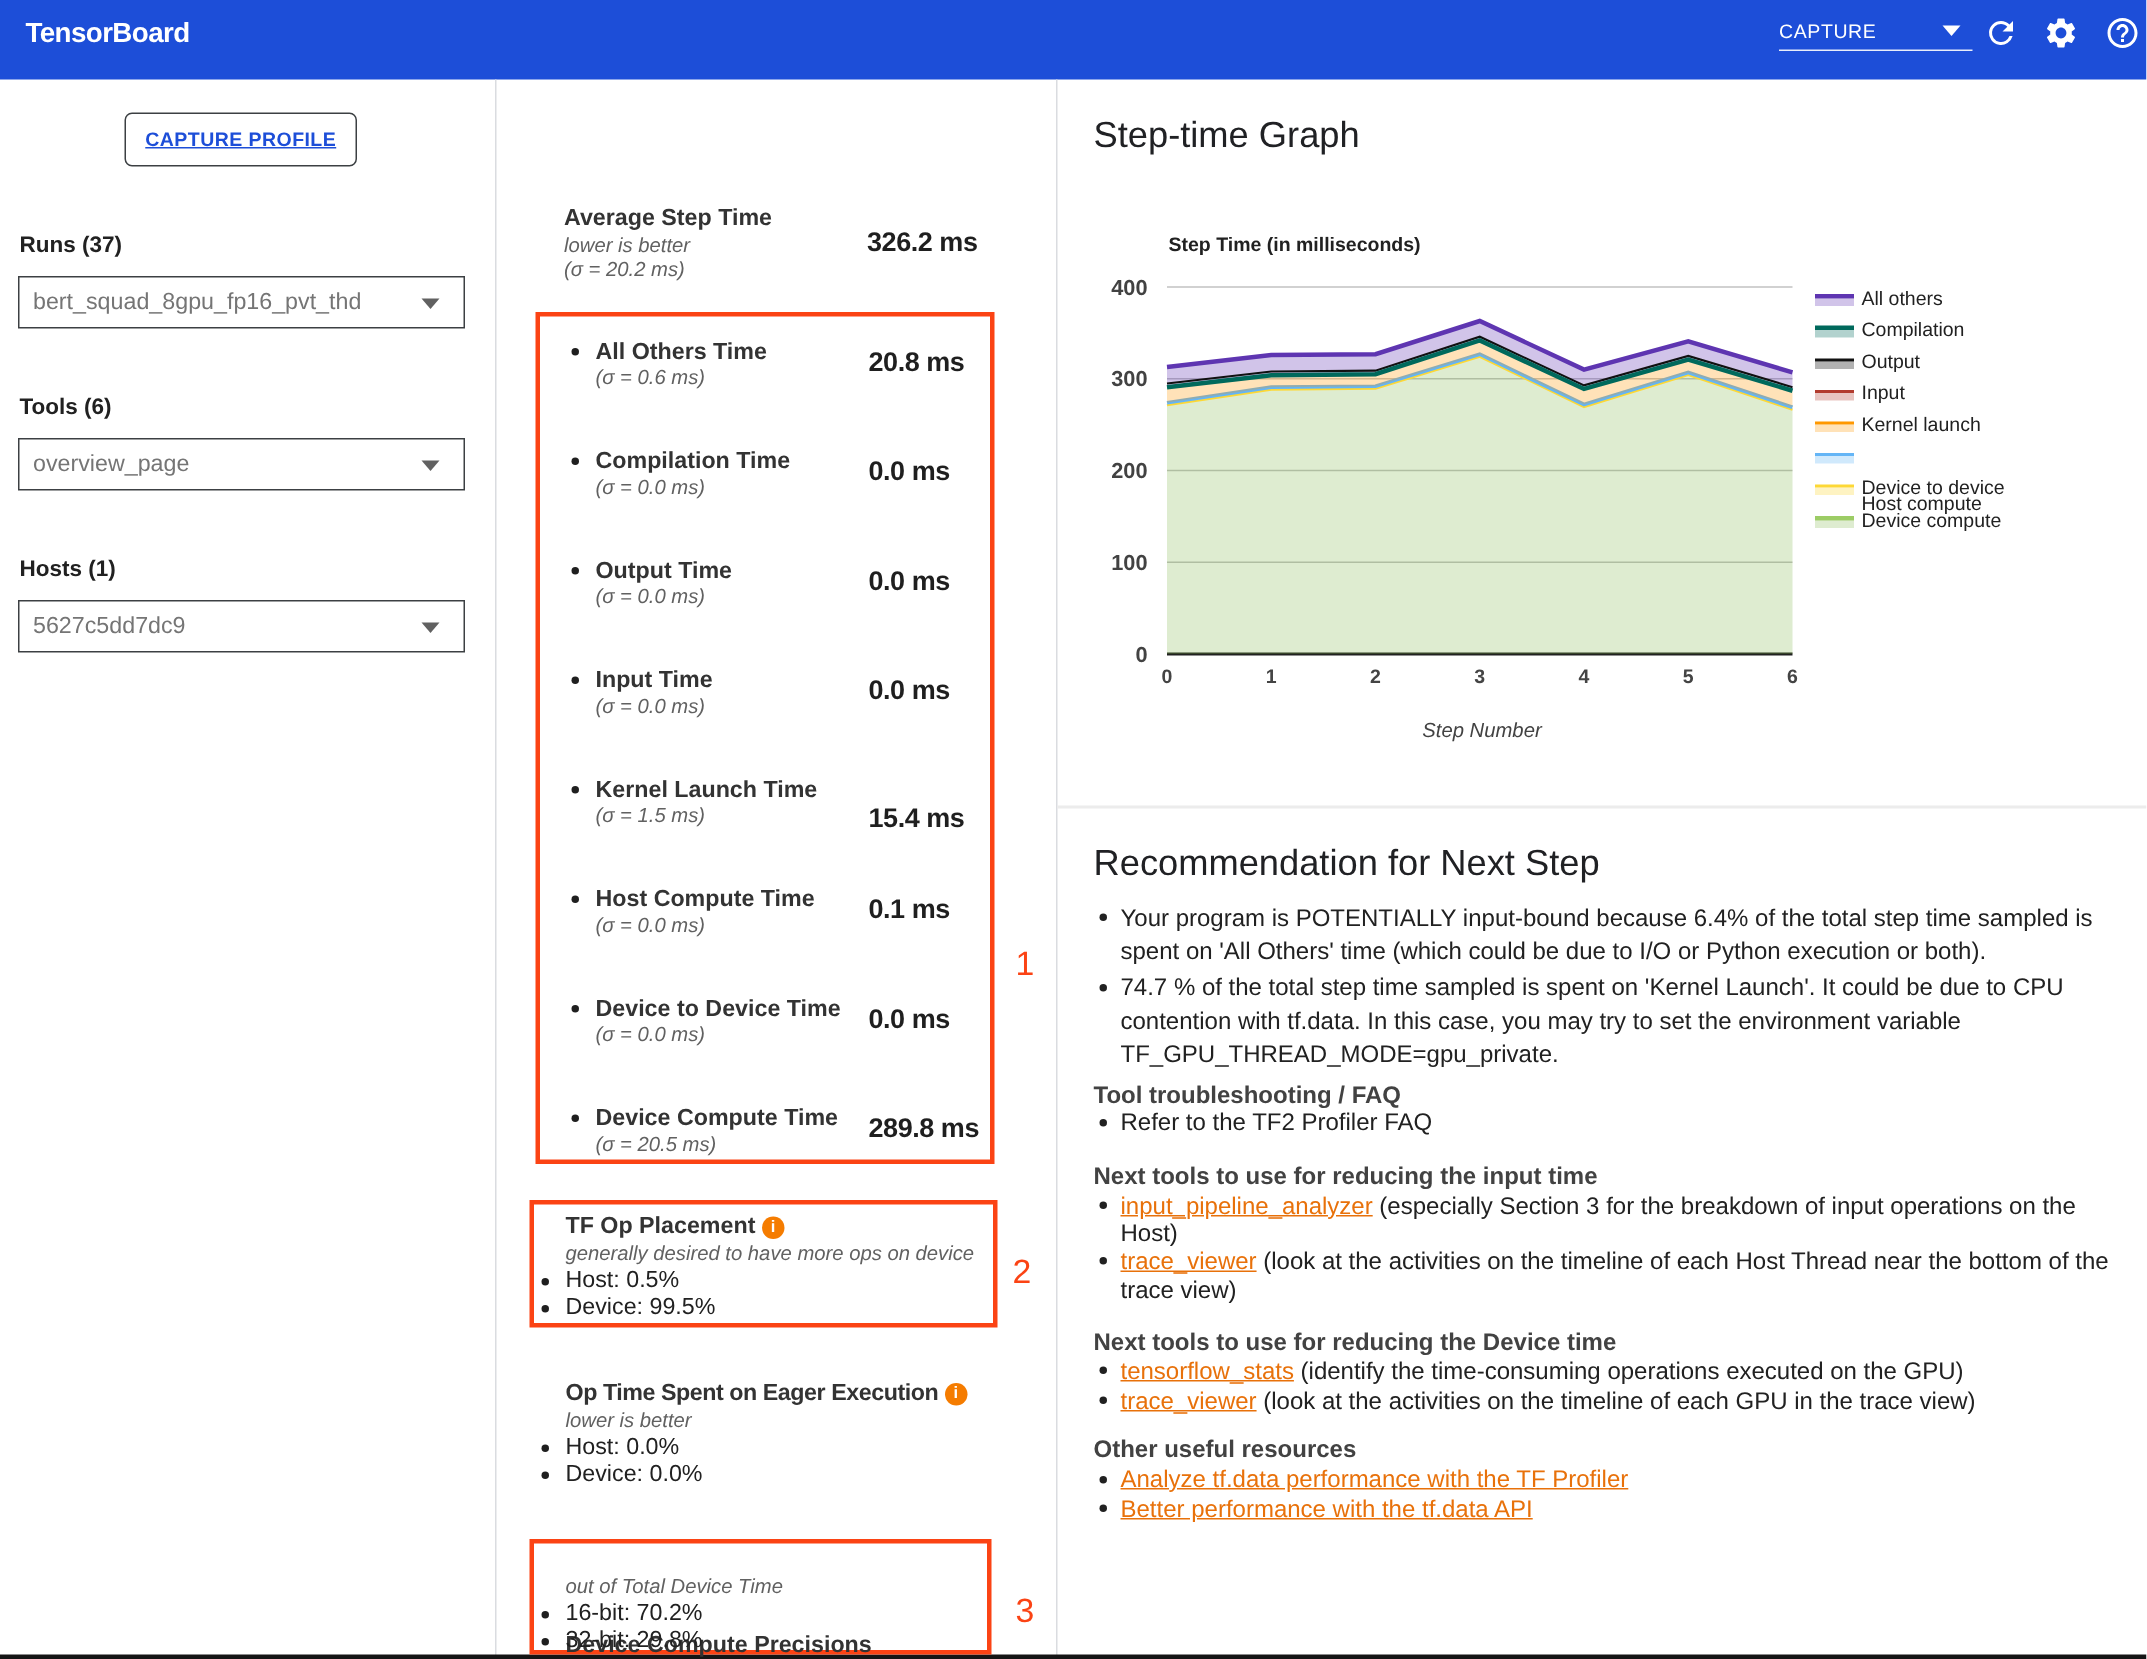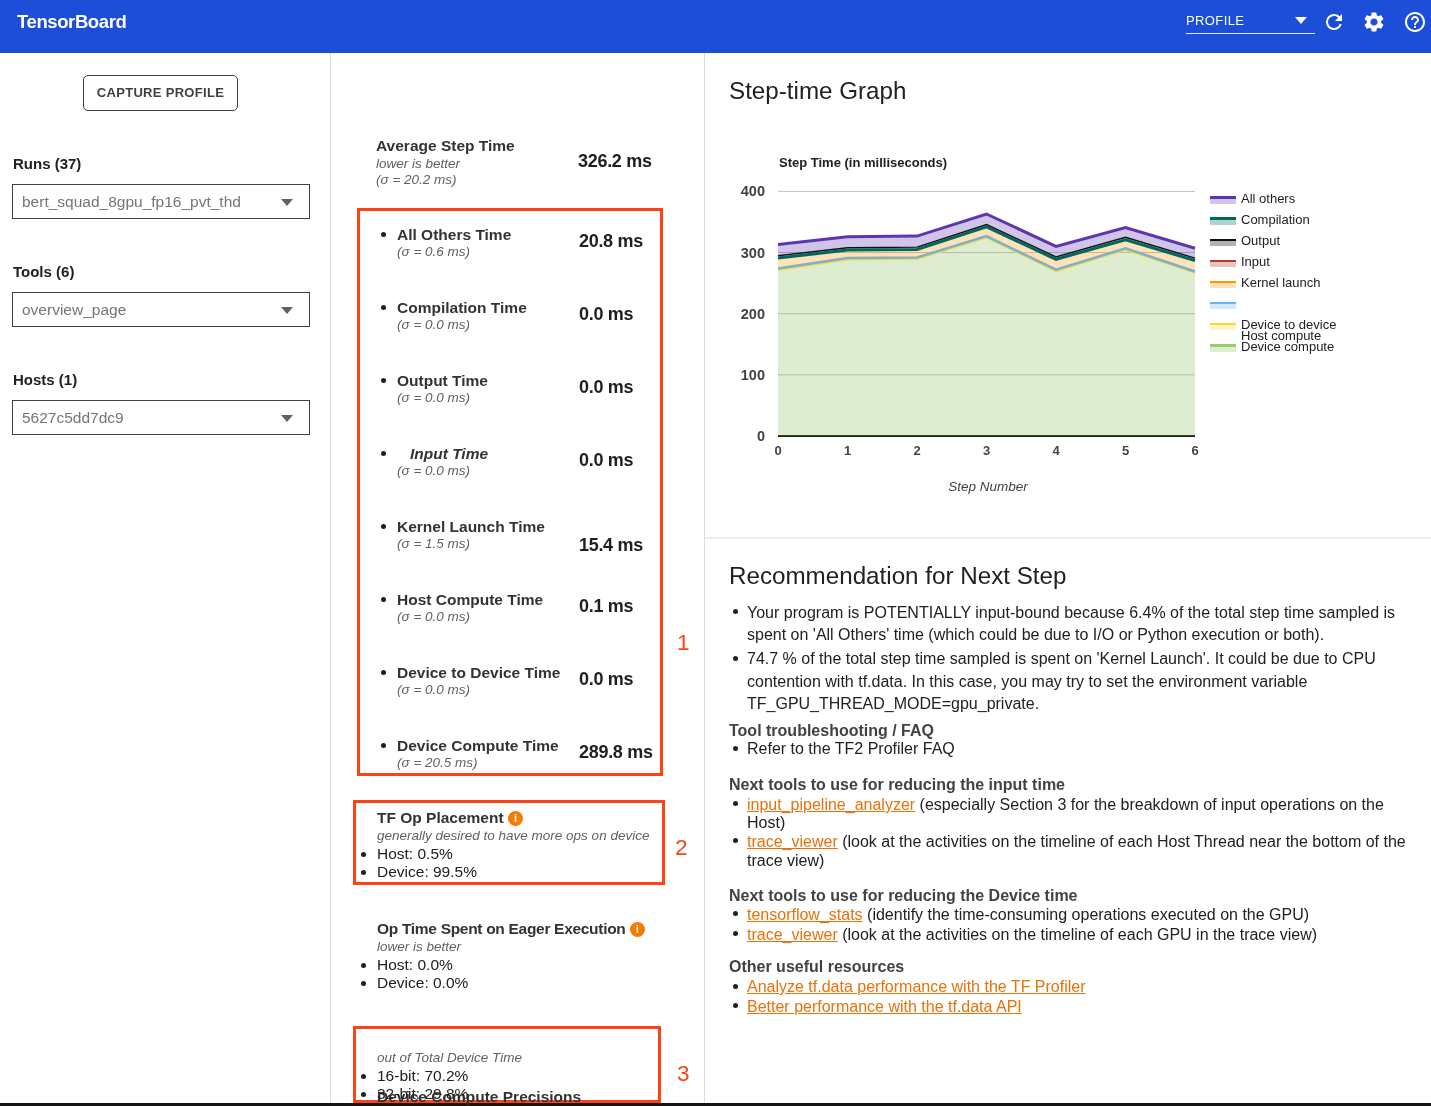--- a/index.html
+++ b/index.html
@@ -18,22 +18,22 @@
   border-left:6px solid transparent; border-right:6px solid transparent; border-top:7px solid #fff; }
 .hicon { position:absolute; top:10px; width:24px; height:24px; }
 
 
 .vline { position:absolute; top:53px; width:1px; background:#dadce0; }
 #hsep { position:absolute; left:705px; top:537px; width:726px; height:2px; background:#ececec; }
 #bottombar { position:absolute; left:0; top:1103px; width:1431px; height:3px; background:#151515; }
 
 
 #capture-btn { position:absolute; left:83px; top:75px; width:155px; height:36px;
-  border:1.5px solid #3c4043; border-radius:5px; color:#404040;
-  font-size:13px; font-weight:bold; letter-spacing:0.3px; text-align:center; line-height:33px; }
+  border:1.5px solid #3c4043; border-radius:5px; color:#1d4ed8;
+  font-size:13px; font-weight:bold; letter-spacing:0.3px; text-align:center; line-height:33px;text-decoration:underline; }
 .side-label { position:absolute; left:13px; font-size:15px; font-weight:bold; color:#212121; }
 .dropdown { position:absolute; left:12px; width:298px; height:35px; border:1px solid #3c4043;
   background:#fff; }
 .dropdown .txt { position:absolute; left:9px; top:8px; font-size:15.5px; color:#757575; }
 .dropdown .tri { position:absolute; right:16px; top:14px; width:0; height:0;
   border-left:6px solid transparent; border-right:6px solid transparent; border-top:7px solid #616161; }
 
 
 h2.sect { position:absolute; font-size:24.2px; font-weight:normal; color:#202124; white-space:nowrap; }
 .mlabel { font-size:15.5px; font-weight:bold; color:#333; white-space:nowrap; }
@@ -54,21 +54,21 @@
 a.olink { color:#e8710a; text-decoration:underline; }
 .leg-lab { position:absolute; font-size:13px; color:#212121; white-space:nowrap; }
 </style>
 </head>
 <body>
 <div id="page">
 
   <div id="topbar">
     <div id="tb-title">TensorBoard</div>
     <div id="profile-sel">
-      <span class="lbl">PROFILE</span>
+      <span class="lbl">CAPTURE</span>
       <span class="underline"></span>
       <span class="tri"></span>
     </div>
     <svg class="hicon" style="left:1322px" viewBox="0 0 24 24" fill="#fff">
       <path d="M17.65 6.35A7.95 7.95 0 0 0 12 4a8 8 0 1 0 7.73 10h-2.08A6 6 0 1 1 12 6c1.66 0 3.14.69 4.22 1.78L13 11h7V4l-2.35 2.35z"></path>
     </svg>
     <svg class="hicon" style="left:1362px" viewBox="0 0 24 24" fill="#fff">
       <path fill-rule="evenodd" d="M19.14 12.94c.04-.3.06-.61.06-.94 0-.32-.02-.64-.07-.94l2.03-1.58a.49.49 0 0 0 .12-.61l-1.92-3.32a.488.488 0 0 0-.59-.22l-2.39.96c-.5-.38-1.03-.7-1.62-.94l-.36-2.54a.484.484 0 0 0-.48-.41h-3.84c-.24 0-.43.17-.47.41l-.36 2.54c-.59.24-1.13.57-1.62.94l-2.39-.96c-.22-.08-.47 0-.59.22L2.74 8.87c-.12.21-.08.47.12.61l2.03 1.58c-.05.3-.09.63-.09.94s.02.64.07.94l-2.03 1.58a.49.49 0 0 0-.12.61l1.92 3.32c.12.22.37.29.59.22l2.39-.96c.5.38 1.03.7 1.62.94l.36 2.54c.05.24.24.41.48.41h3.84c.24 0 .44-.17.47-.41l.36-2.54c.59-.24 1.13-.56 1.62-.94l2.39.96c.22.08.47 0 .59-.22l1.92-3.32c.12-.22.07-.47-.12-.61l-2.01-1.58zM12 15.6c-1.98 0-3.6-1.62-3.6-3.6s1.62-3.6 3.6-3.6 3.6 1.62 3.6 3.6-1.62 3.6-3.6 3.6z"></path>
     </svg>
     <svg class="hicon" style="left:1403px" viewBox="0 0 24 24" fill="#fff">
@@ -114,21 +114,21 @@
       <div class="mval" style="left:579px; top:231px;">20.8 ms</div>
       <div class="bullet" style="left:381px; top:305px;"></div>
       <div class="abs mlabel" style="left:397px; top:299px;">Compilation Time</div>
       <div class="abs msig" style="left:397px; top:317px;">(σ = 0.0 ms)</div>
       <div class="mval" style="left:579px; top:304px;">0.0 ms</div>
       <div class="bullet" style="left:381px; top:378px;"></div>
       <div class="abs mlabel" style="left:397px; top:372px;">Output Time</div>
       <div class="abs msig" style="left:397px; top:390px;">(σ = 0.0 ms)</div>
       <div class="mval" style="left:579px; top:377px;">0.0 ms</div>
       <div class="bullet" style="left:381px; top:451px;"></div>
-      <div class="abs mlabel" style="left:410px; top:445px;font-style:italic;">Input Time</div>
+      <div class="abs mlabel" style="left:397px; top:445px;">Input Time</div>
       <div class="abs msig" style="left:397px; top:463px;">(σ = 0.0 ms)</div>
       <div class="mval" style="left:579px; top:450px;">0.0 ms</div>
       <div class="bullet" style="left:381px; top:524px;"></div>
       <div class="abs mlabel" style="left:397px; top:518px;">Kernel Launch Time</div>
       <div class="abs msig" style="left:397px; top:536px;">(σ = 1.5 ms)</div>
       <div class="mval" style="left:579px; top:535px;">15.4 ms</div>
       <div class="bullet" style="left:381px; top:597px;"></div>
       <div class="abs mlabel" style="left:397px; top:591px;">Host Compute Time</div>
       <div class="abs msig" style="left:397px; top:609px;">(σ = 0.0 ms)</div>
       <div class="mval" style="left:579px; top:596px;">0.1 ms</div>

